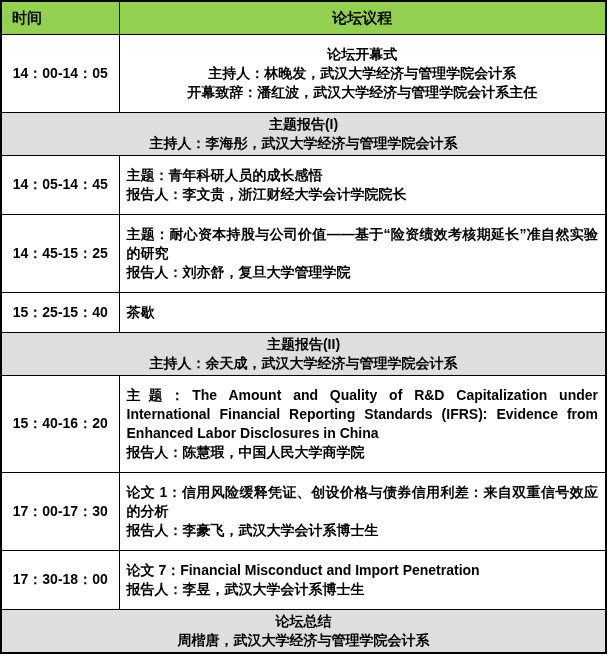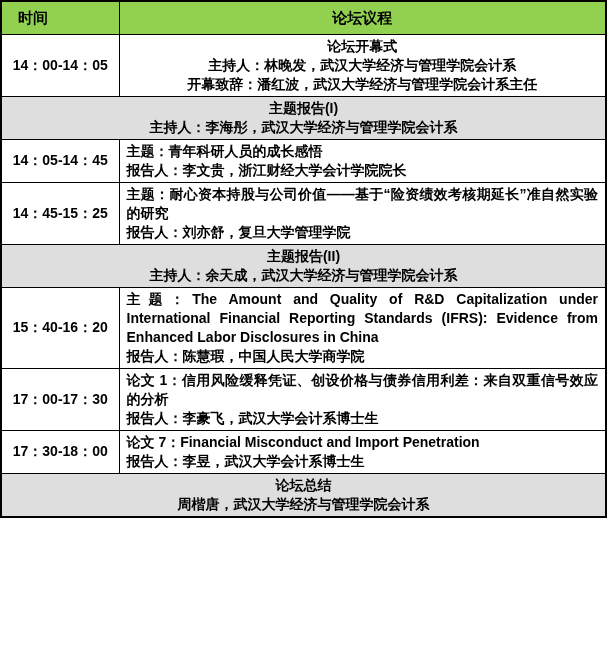--- a/index.html
+++ b/index.html
@@ -19,31 +19,31 @@
   table.agenda{
     width:607px;
     border-collapse:collapse;
     table-layout:fixed;
     border:2px solid var(--border-c);
   }
   col.c-time{width:118px;}
   th,td{
     border:1.5px solid var(--border-c);
     vertical-align:middle;
-    padding:2px 7px;
+    padding:10px 7px;
     font-size:14px;
     line-height:19px;
   }
   th{
     background:var(--header-bg);
     font-size:15px;
     height:33px;
     padding:4px 7px;
   }
-  th.time-h{text-align:left;padding-left:16px;}
+  th.time-h{text-align:left;padding-left:10px;}
   th.agenda-h{text-align:center;}
   td.time-cell{
     text-align:center;
     padding:0 1px;
     white-space:nowrap;
   }
   td.content-cell p,
   td.section-cell p{
     margin:0;
   }
@@ -94,20 +94,26 @@
         </td>
       </tr>
       <tr>
         <td class="time-cell">14：45-15：25</td>
         <td class="content-cell a-left">
           <p>主题：耐心资本持股与公司价值——基于“险资绩效考核期延长”准自然实验的研究</p>
           <p>报告人：刘亦舒，复旦大学管理学院</p>
         </td>
       </tr>
       <tr>
+        <td class="time-cell">15：25-15：40</td>
+        <td class="content-cell a-left">
+          <p>茶歇</p>
+        </td>
+      </tr>
+      <tr>
         <td colspan="2" class="section-cell">
           <p>主题报告(II)</p>
           <p>主持人：余天成，武汉大学经济与管理学院会计系</p>
         </td>
       </tr>
       <tr>
         <td class="time-cell">15：40-16：20</td>
         <td class="content-cell a-left">
           <p>主题：The Amount and Quality of R&amp;D Capitalization under International Financial Reporting Standards (IFRS): Evidence from Enhanced Labor Disclosures in China</p>
           <p>报告人：陈慧瑕，中国人民大学商学院</p>

